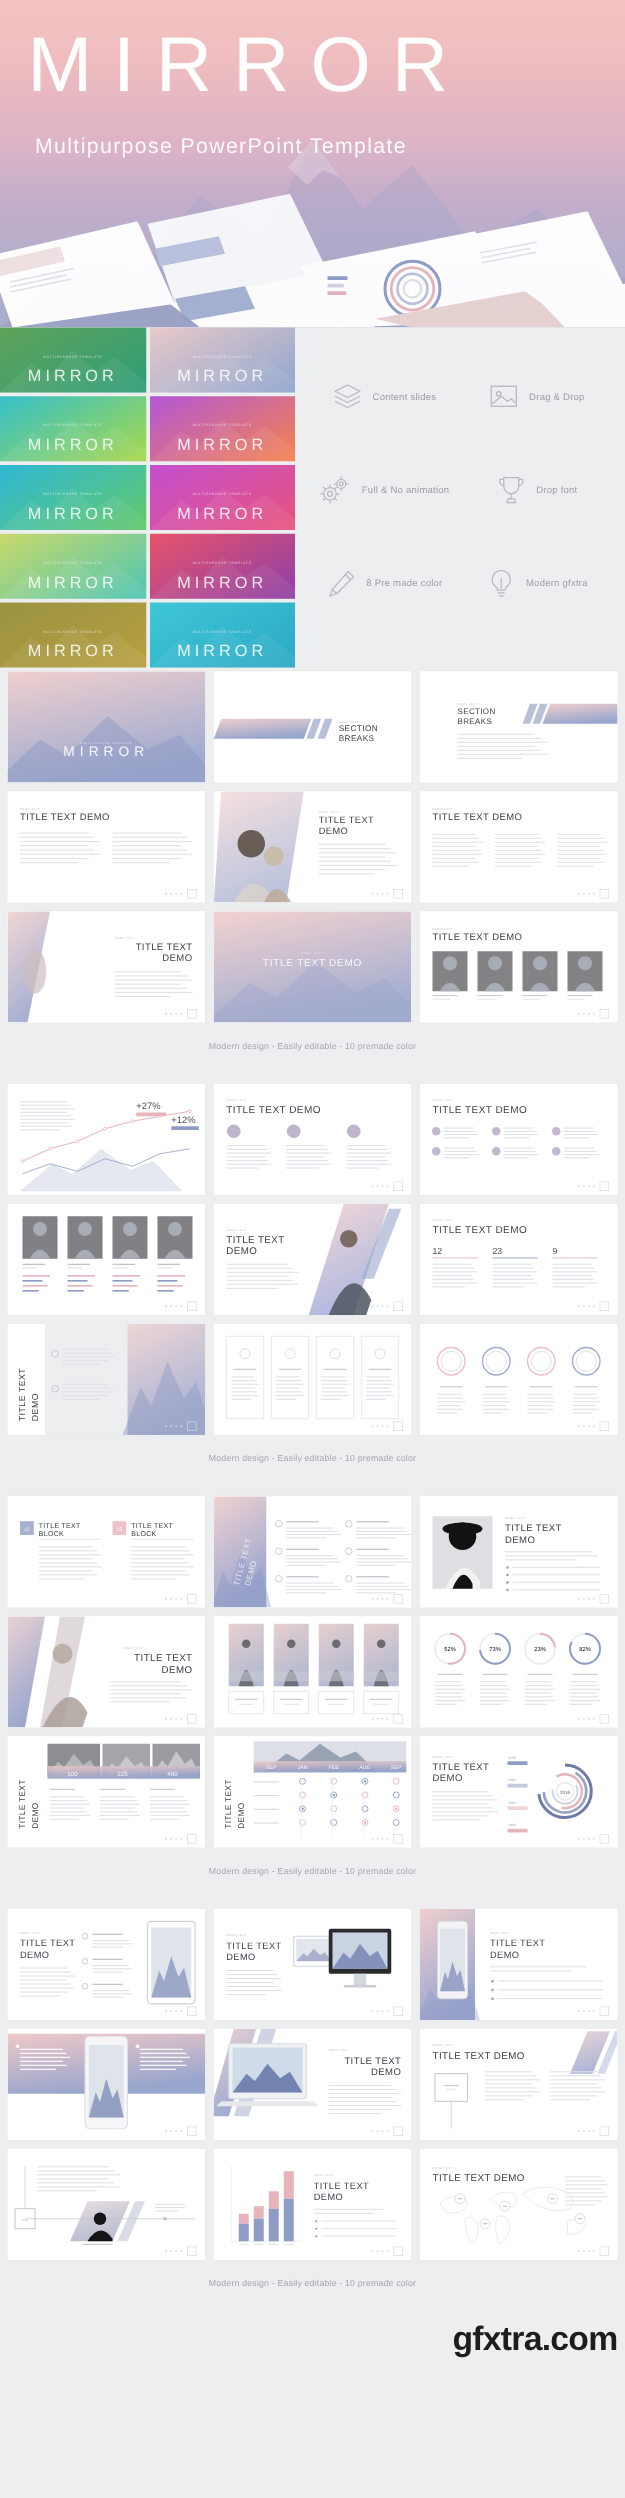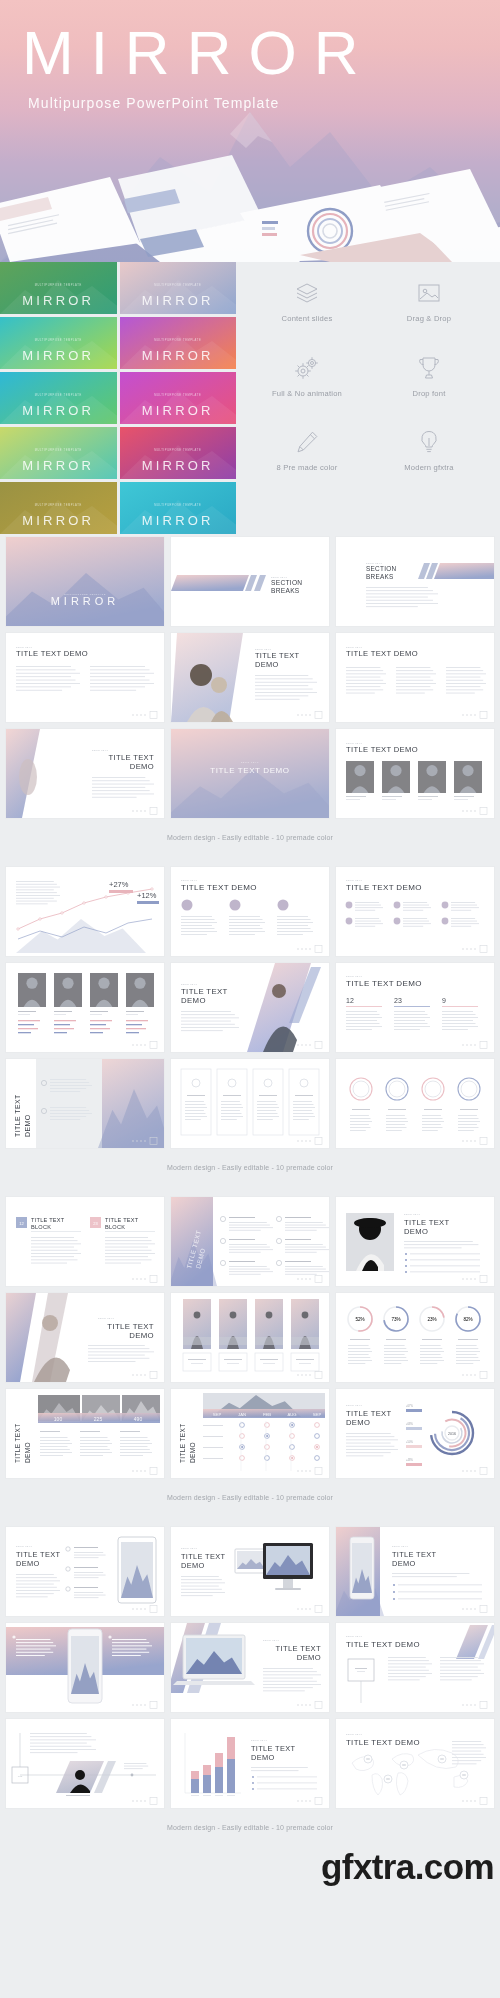--- a/index.html
+++ b/index.html
@@ -29,22 +29,22 @@
     top: 22px; left: 22px;
     font-size: 62px;
     letter-spacing: 17px;
     color: #ffffff;
     font-weight: 300;
     line-height: 1;
     text-shadow: 0 0 1px rgba(255,255,255,.3);
   }
   .hero-sub {
     position: absolute;
-    top: 95px; left: 28px;
-    font-size: 14px;
+    top: 107px; left: 28px;
+    font-size: 17px;
     letter-spacing: 1.1px;
     color: rgba(255,255,255,.93);
     font-weight: 300;
   }
   .deck { position: absolute; left:0; bottom:0; width:500px; height: 115px; }
 
   
   .band { position: relative; width: 500px; height: 265px; background: #eceef0; }
   .swatches {
     position: absolute; left: 0; top: 0;
@@ -77,21 +77,21 @@
 
   .features {
     position: absolute; right: 0; top: 0;
     width: 264px; height: 250px;
     background: #eceef0;
     display: grid;
     grid-template-columns: 1fr 1fr;
     grid-template-rows: 1fr 1fr 1fr;
     padding: 18px 10px 8px 10px;
   }
-  .feat { display:flex; flex-direction:column; align-items:center; gap:7px; }
+  .feat { display:flex; flex-direction:row; align-items:center; justify-content:center; gap:7px; }
   .feat svg { display:block; }
   .feat .fl {
     font-size: 7.6px; color: #9a9ea6; text-align:center; line-height:1.45;
     letter-spacing:.2px; max-width: 74px; font-weight: 400;
   }
 
   
   .section { width: 500px; background:#eceef0; padding: 10px 0 0 0; }
   .grid3 {
     display: grid;
@@ -107,21 +107,21 @@
     overflow: hidden;
     box-shadow: 0 0 0 1px rgba(0,0,0,0.012);
   }
   .caption {
     text-align:center; font-size: 7px; color: #a3a7ad; letter-spacing:.15px;
     padding: 10px 0 16px 0;
   }
 
   .gfx {
     position: absolute; right: 6px; bottom: 4px;
-    font-size: 35px; font-weight: 700; color: #1d1d1d;
+    font-size: 27px; font-weight: 700; color: #1d1d1d;
     letter-spacing: -.6px;
     font-family: "Liberation Sans", sans-serif;
     margin-top: 14px;
   }
   .footwrap { position: relative; width:500px; height: 44px; background:#eceef0; }
 </style>
 </head>
 <body>
 
 <div class="page">

